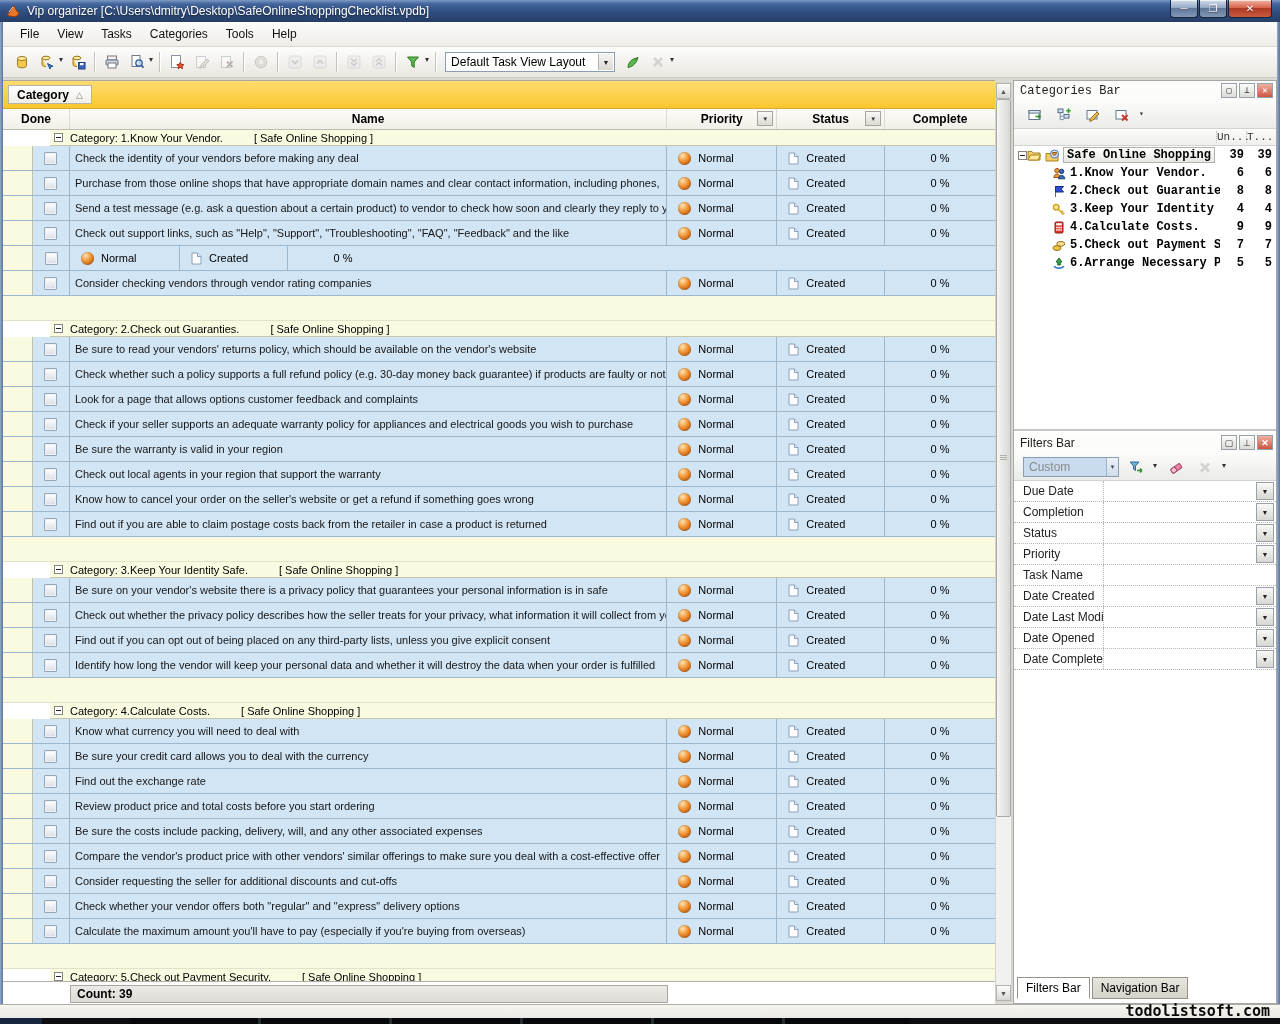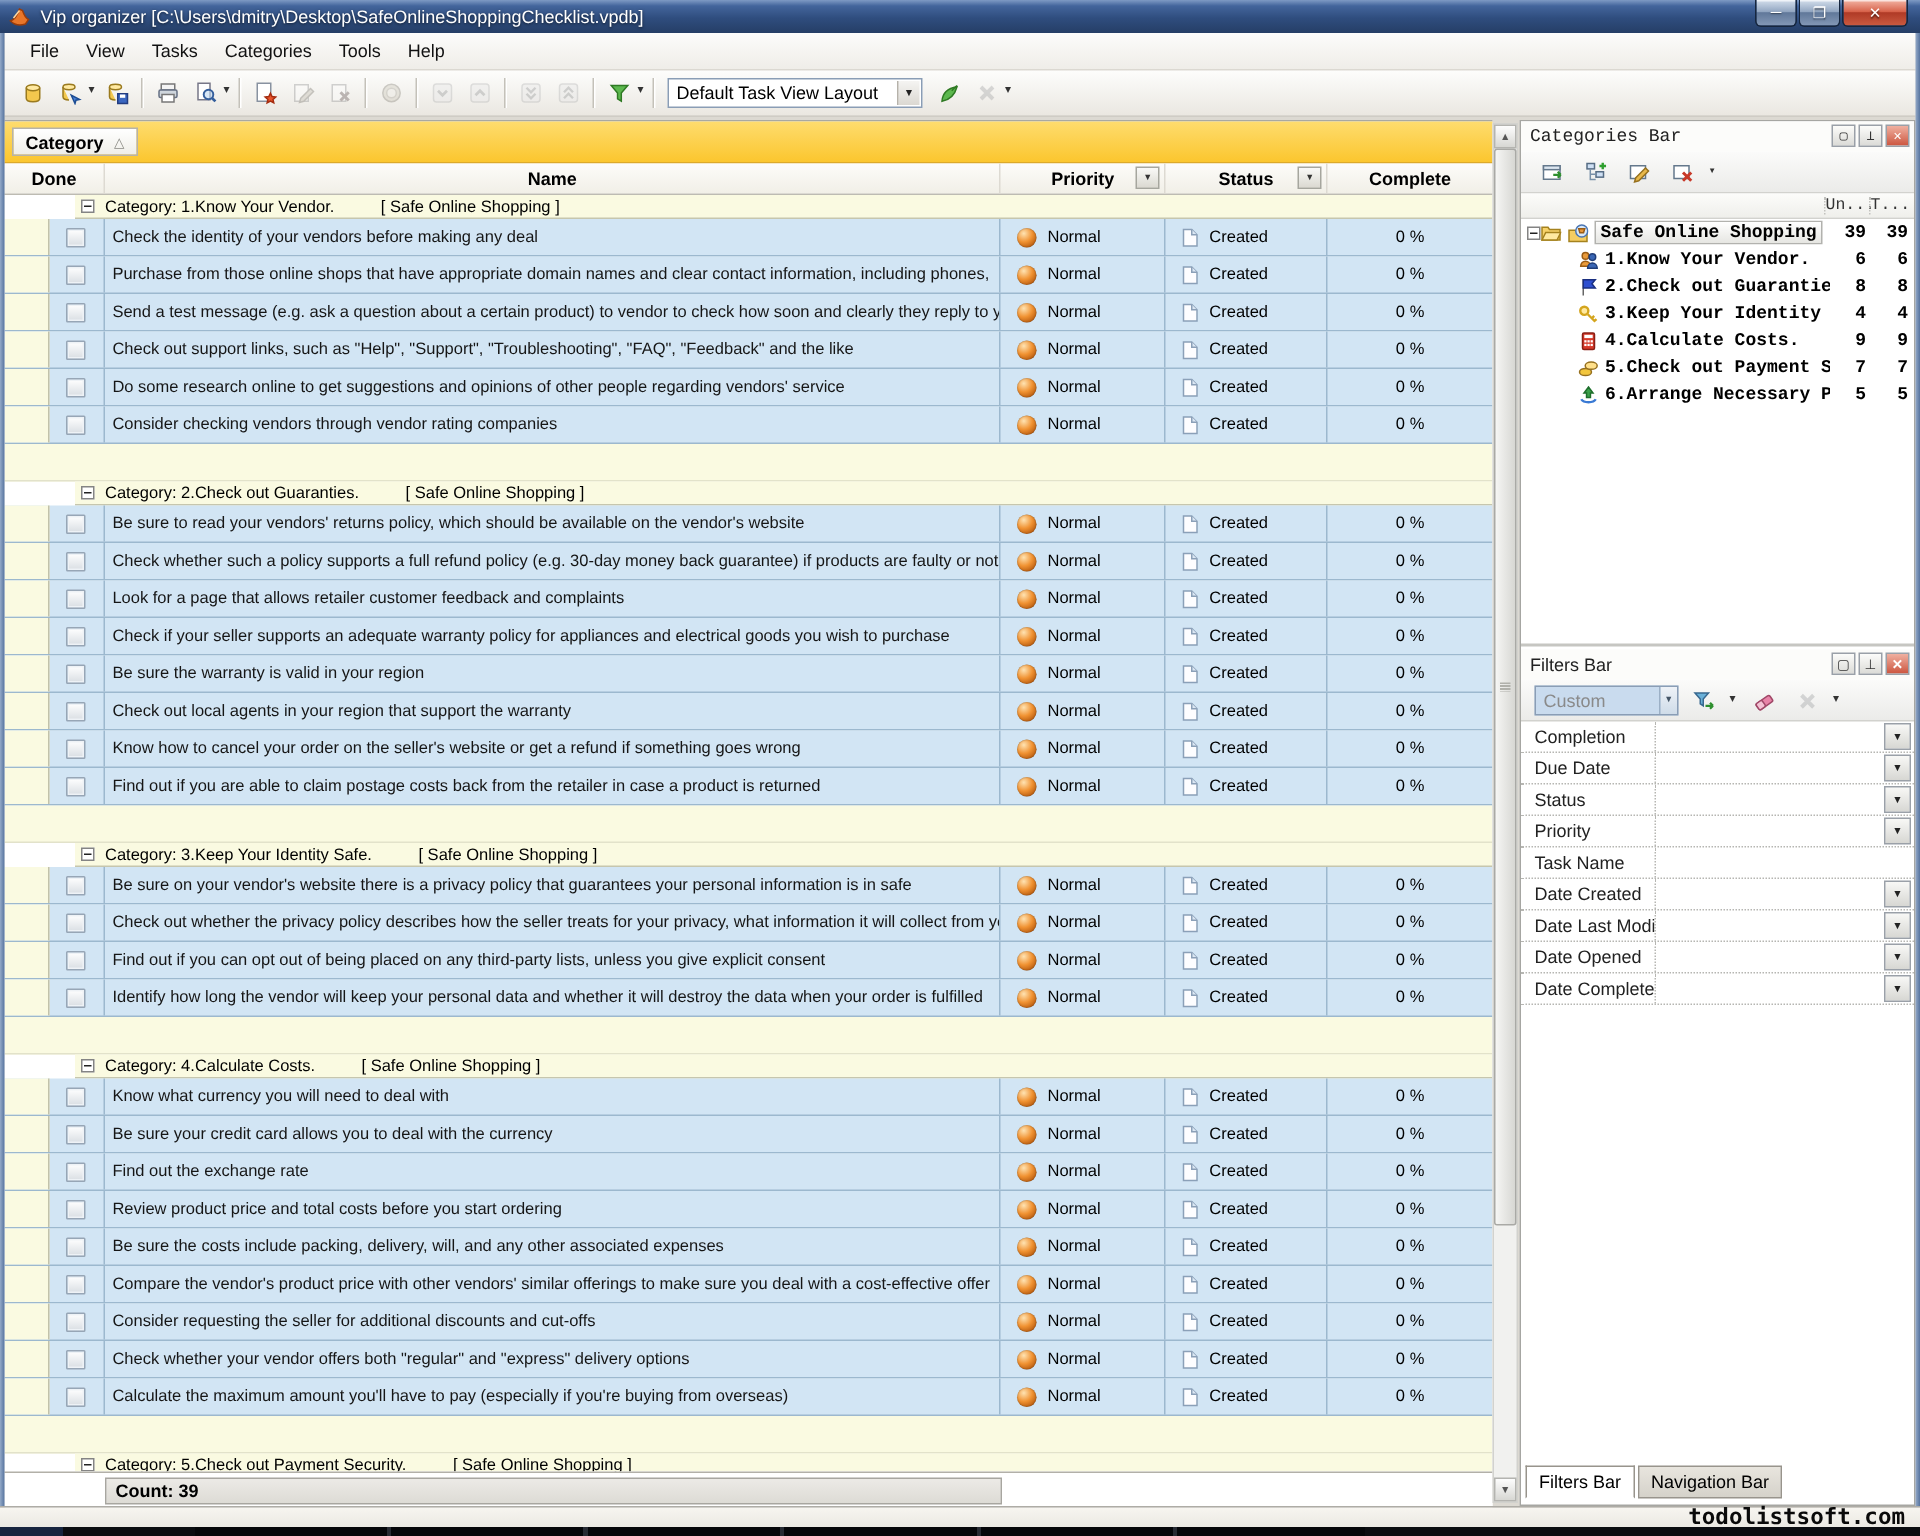--- a/index.html
+++ b/index.html
@@ -446,21 +446,20 @@
           </span>
           <span>Created</span>
         </div>
         <div class="cell c-comp">0 %</div>
       </div>
       <div class="task-row">
         <div class="cell c-indent"></div>
         <div class="cell c-done">
           <span class="cb"></span>
         </div>
-        <div class="cell c-name">Do some research online to get suggestions and opinions of other people regarding vendors' service</div>
         <div class="cell c-prio">
           <span class="prio-ball"></span>
           <span>Normal</span>
         </div>
         <div class="cell c-status">
           <span>
             <svg width="11" height="13">
               <path d="M1 1h5.5L10 4.5V12H1z" fill="#fdfdff" stroke="#8ba0b8"></path>
               <path d="M6.5 1v3.5H10" fill="#dce8f4" stroke="#8ba0b8"></path>
             </svg>
@@ -536,21 +535,21 @@
           </span>
           <span>Created</span>
         </div>
         <div class="cell c-comp">0 %</div>
       </div>
       <div class="task-row">
         <div class="cell c-indent"></div>
         <div class="cell c-done">
           <span class="cb"></span>
         </div>
-        <div class="cell c-name">Look for a page that allows retailer customer feedback and complaints</div>
+        <div class="cell c-name">Look for a page that allows options customer feedback and complaints</div>
         <div class="cell c-prio">
           <span class="prio-ball"></span>
           <span>Normal</span>
         </div>
         <div class="cell c-status">
           <span>
             <svg width="11" height="13">
               <path d="M1 1h5.5L10 4.5V12H1z" fill="#fdfdff" stroke="#8ba0b8"></path>
               <path d="M6.5 1v3.5H10" fill="#dce8f4" stroke="#8ba0b8"></path>
             </svg>
@@ -1170,26 +1169,26 @@
           <span>
             <svg width="16" height="16">
               <path d="M4 4.5l8 8M12 4.5l-8 8" stroke="#9aa4ae" stroke-width="2.6"></path>
             </svg>
           </span>
         </span>
         <span class="tb-dd">▾</span>
       </div>
     <div id="filter-rows">
         <div class="filter-row">
-          <span class="f-label">Completion</span>
+          <span class="f-label">Due Date</span>
           <span class="f-value"></span>
           <span class="f-dd">▼</span>
         </div>
         <div class="filter-row">
-          <span class="f-label">Due Date</span>
+          <span class="f-label">Completion</span>
           <span class="f-value"></span>
           <span class="f-dd">▼</span>
         </div>
         <div class="filter-row">
           <span class="f-label">Status</span>
           <span class="f-value"></span>
           <span class="f-dd">▼</span>
         </div>
         <div class="filter-row">
           <span class="f-label">Priority</span>

